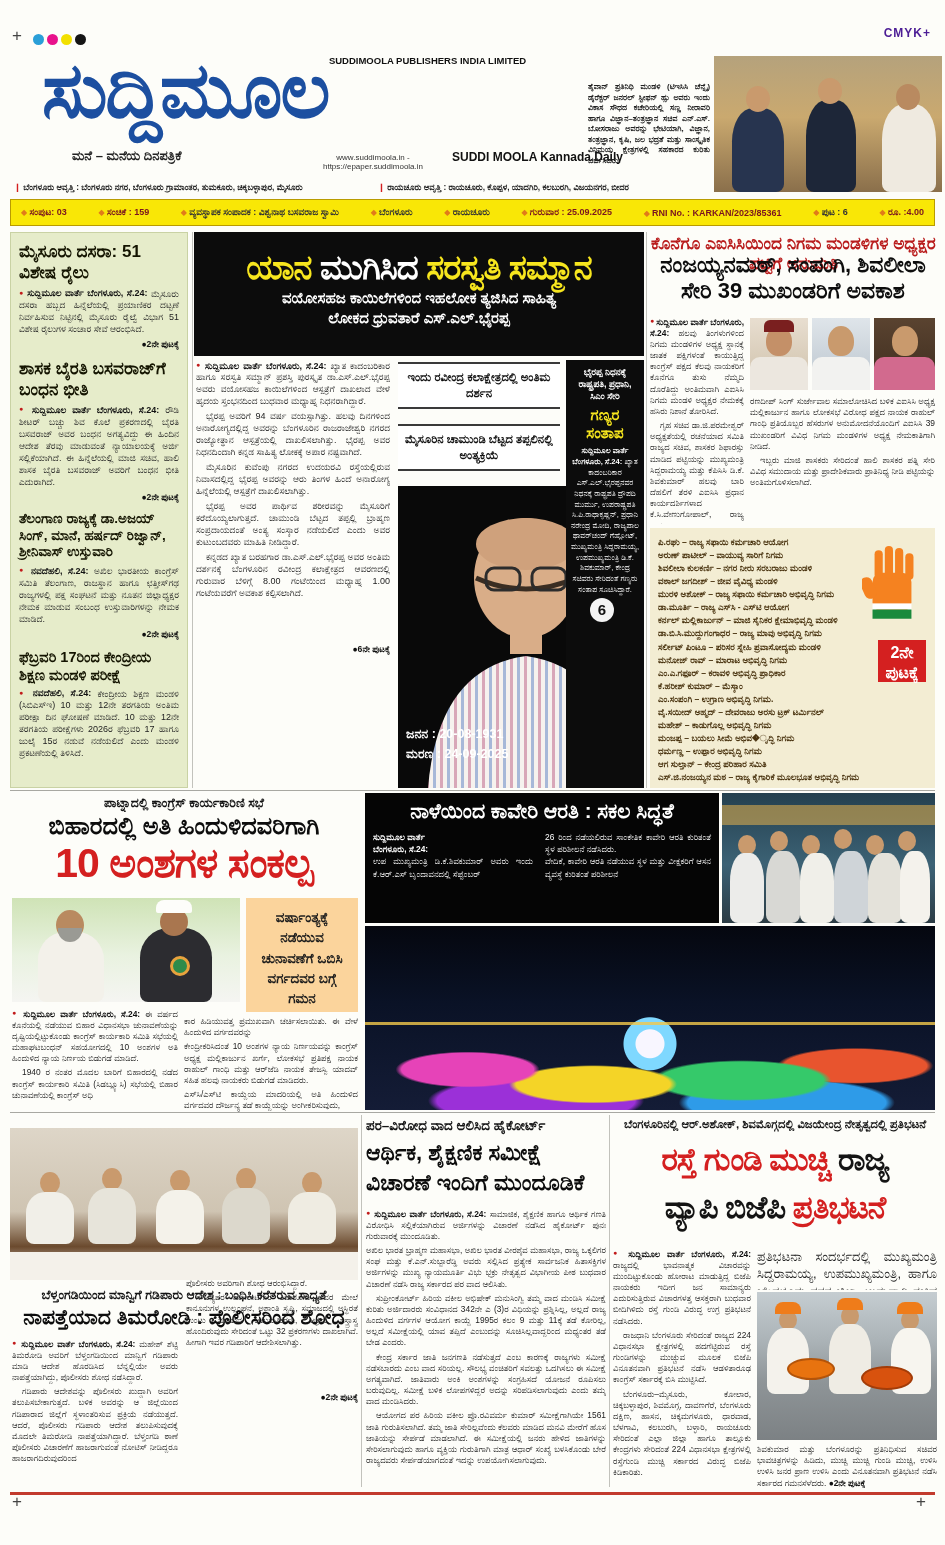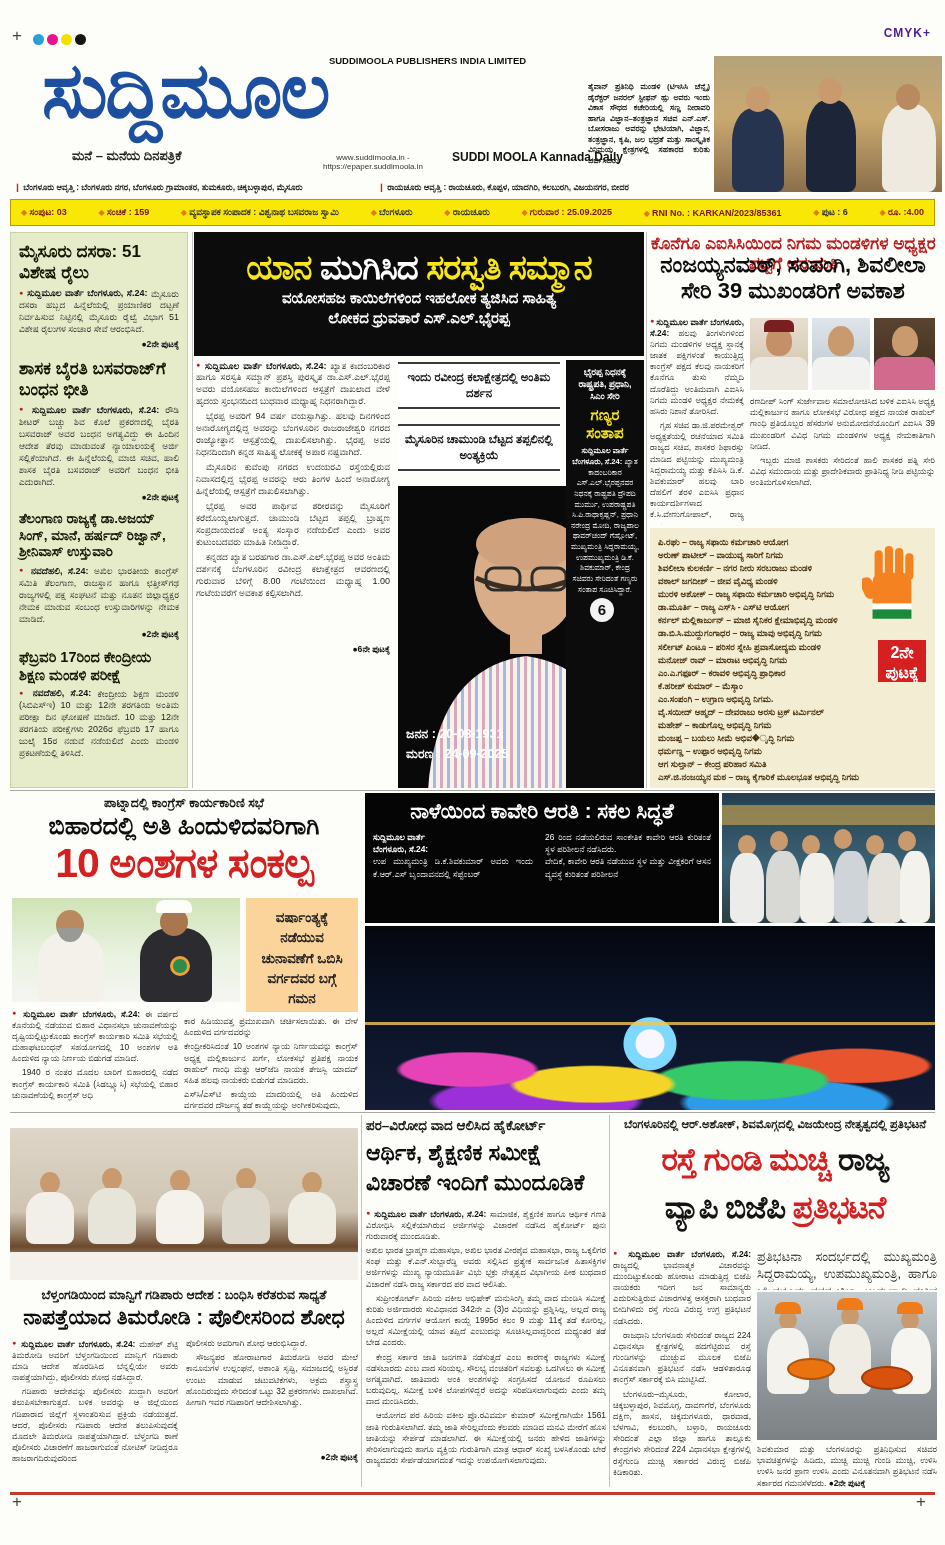--- a/index.html
+++ b/index.html
@@ -321,21 +321,21 @@
     <div class="a" style="left:0;bottom:0;width:100%;height:28px;background:#f4f1ea;"></div>
   </div>
 
   <div class="a b c" style="left:10px;top:1288px;width:348px;font-size:12.5px;">ಬೆಳ್ತಂಗಡಿಯಿಂದ ಮಾನ್ವಿಗೆ ಗಡಿಪಾರು ಆದೇಶ : ಬಂಧಿಸಿ ಕರೆತರುವ ಸಾಧ್ಯತೆ</div>
   <div class="a hl c" style="left:10px;top:1305px;width:348px;font-size:20.5px;">ನಾಪತ್ತೆಯಾದ ತಿಮರೋಡಿ : ಪೊಲೀಸರಿಂದ ಶೋಧ</div>
 
   <div class="a body-txt j" style="left:12px;top:1338px;width:166px;height:148px;overflow:hidden;font-size:8.4px;">
     <p class="np"><span class="dl">ಸುದ್ದಿಮೂಲ ವಾರ್ತೆ ಬೆಂಗಳೂರು, ಸೆ.24:</span> <span>ಮಹೇಶ್ ಶೆಟ್ಟಿ ತಿಮರೋಡಿ ಅವರಿಗೆ ಬೆಳ್ತಂಗಡಿಯಿಂದ ಮಾನ್ವಿಗೆ ಗಡಿಪಾರು ಮಾಡಿ ಆದೇಶ ಹೊರಡಿಸಿದ ಬೆನ್ನಲ್ಲಿಯೇ ಅವರು ನಾಪತ್ತೆಯಾಗಿದ್ದು, ಪೊಲೀಸರು ಶೋಧ ನಡೆಸಿದ್ದಾರೆ.</span></p>
     <p>ಗಡಿಪಾರು ಆದೇಶವನ್ನು ಪೊಲೀಸರು ಖುದ್ದಾಗಿ ಅವರಿಗೆ ತಲುಪಿಸಬೇಕಾಗುತ್ತದೆ. ಬಳಿಕ ಅವರನ್ನು ಆ ಜಿಲ್ಲೆಯಿಂದ ಗಡಿಪಾರಾದ ಜಿಲ್ಲೆಗೆ ಸ್ಥಳಾಂತರಿಸುವ ಪ್ರಕ್ರಿಯೆ ನಡೆಯುತ್ತದೆ. ಆದರೆ, ಪೊಲೀಸರು ಗಡಿಪಾರು ಆದೇಶ ತಲುಪಿಸುವುದಕ್ಕೆ ಮೊದಲೇ ತಿಮರೋಡಿ ನಾಪತ್ತೆಯಾಗಿದ್ದಾರೆ. ಬೆಳ್ತಂಗಡಿ ಠಾಣೆ ಪೊಲೀಸರು ವಿಚಾರಣೆಗೆ ಹಾಜರಾಗುವಂತೆ ನೋಟಿಸ್ ನೀಡಿದ್ದರೂ ಹಾಜರಾಗದಿರುವುದರಿಂದ</p>
   </div>
-  <div class="a body-txt j" style="left:186px;top:1338px;width:172px;height:148px;overflow:hidden;font-size:8.4px;">
+  <div class="a body-txt j" style="left:186px;top:1278px;width:172px;height:148px;overflow:hidden;font-size:8.4px;">
     <p class="np">ಪೊಲೀಸರು ಅವರಿಗಾಗಿ ಶೋಧ ಆರಂಭಿಸಿದ್ದಾರೆ.</p>
     <p>ಸೌಜನ್ಯಪರ ಹೋರಾಟಗಾರ ತಿಮರೋಡಿ ಅವರ ಮೇಲೆ ಕಾನೂನುಗಳ ಉಲ್ಲಂಘನೆ, ಅಶಾಂತಿ ಸೃಷ್ಟಿ, ಸಮಾಜದಲ್ಲಿ ಅಸ್ಥಿರತೆ ಉಂಟು ಮಾಡುವ ಚಟುವಟಿಕೆಗಳು, ಅಕ್ರಮ ಶಸ್ತ್ರಾಸ್ತ್ರ ಹೊಂದಿರುವುದು ಸೇರಿದಂತೆ ಒಟ್ಟು 32 ಪ್ರಕರಣಗಳು ದಾಖಲಾಗಿವೆ. ಹೀಗಾಗಿ ಇವರ ಗಡಿಪಾರಿಗೆ ಆದೇಶಿಸಲಾಗಿತ್ತು.</p>
     <div class="jump r" style="font-size:8.6px;">●2ನೇ ಪುಟಕ್ಕೆ</div>
   </div>
 
   <div class="a b" style="left:366px;top:1118px;width:240px;font-size:13.5px;">ಪರ–ವಿರೋಧ ವಾದ ಆಲಿಸಿದ ಹೈಕೋರ್ಟ್</div>
   <div class="a hl" style="left:366px;top:1138px;width:240px;font-size:22px;line-height:1.35;">
     <span>ಆರ್ಥಿಕ, ಶೈಕ್ಷಣಿಕ ಸಮೀಕ್ಷೆ</span><br><span>ವಿಚಾರಣೆ ಇಂದಿಗೆ ಮುಂದೂಡಿಕೆ</span>
   </div>
   <div class="a body-txt j" style="left:366px;top:1208px;width:240px;height:278px;overflow:hidden;font-size:8.4px;">

